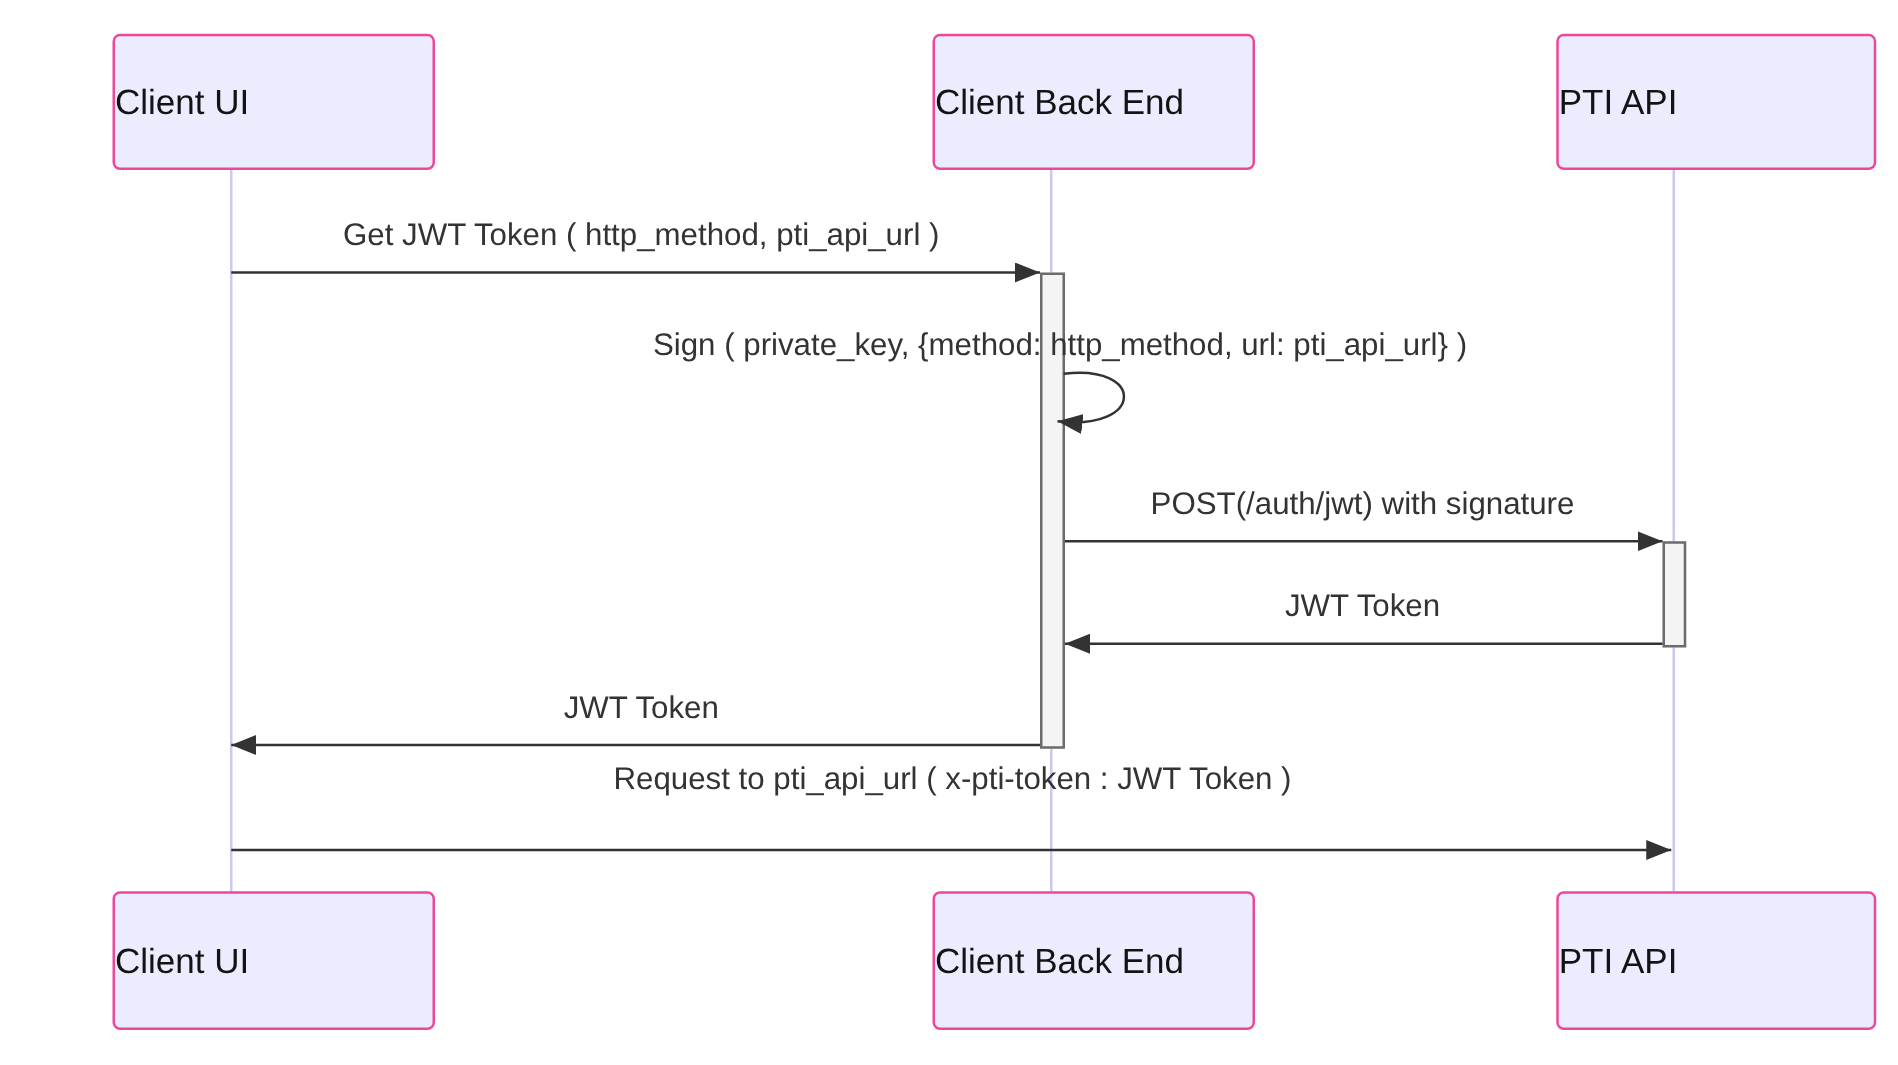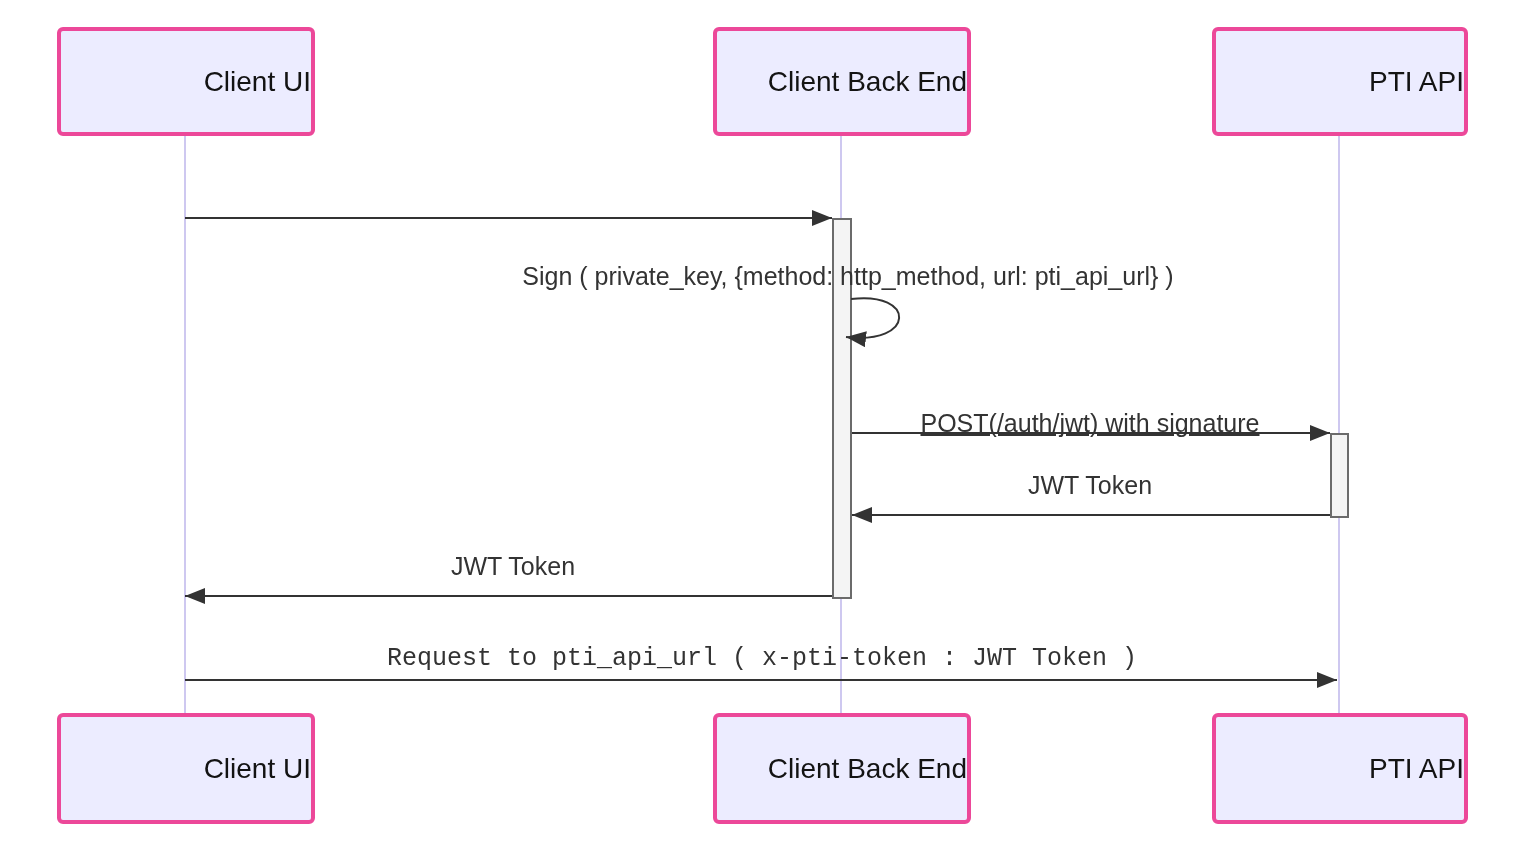--- a/index.html
+++ b/index.html
@@ -19,29 +19,30 @@
     position: absolute;
     width: 2px;
     top: 136px;
     height: 577px;
     background: #cec8f0;
     z-index: 1;
   }
   .actor-box {
     position: absolute;
     background: #ececff;
-    border: 4px solid #ec4899;
+    border: 2px solid #ec4899;
     border-radius: 6px;
     display: flex;
     align-items: center;
-    justify-content: flex-end;
+    justify-content: flex-start;
     font-size: 28px;
     color: #131313;
     z-index: 4;
     box-sizing: border-box;
+    margin-left: 33px;
   }
   .activation {
     position: absolute;
     background: #f4f4f4;
     border: 2px solid #6b6b6b;
     box-sizing: border-box;
     z-index: 2;
   }
   .arrows-svg {
     position: absolute;
@@ -78,25 +79,26 @@
       </marker>
     </defs>
     <line x1="185" y1="218" x2="832" y2="218" stroke="#333333" stroke-width="2" marker-end="url(#arrowhead)"></line>
     <path d="M 851 299 C 916 291, 916 345, 846 337" fill="none" stroke="#333333" stroke-width="2" marker-end="url(#arrowhead)"></path>
     <line x1="852" y1="433" x2="1330" y2="433" stroke="#333333" stroke-width="2" marker-end="url(#arrowhead)"></line>
     <line x1="1330" y1="515" x2="852" y2="515" stroke="#333333" stroke-width="2" marker-end="url(#arrowhead)"></line>
     <line x1="832" y1="596" x2="185" y2="596" stroke="#333333" stroke-width="2" marker-end="url(#arrowhead)"></line>
     <line x1="185" y1="680" x2="1337" y2="680" stroke="#333333" stroke-width="2" marker-end="url(#arrowhead)"></line>
   </svg>
 
+  <div class="msg-label" style="left:513px; top:173px;">Get JWT Token ( http_method, pti_api_url )</div>
   <div class="msg-label" style="left:848px; top:261px;">Sign ( private_key, {method: http_method, url: pti_api_url} )</div>
-  <div class="msg-label" style="left:1090px; top:408px;text-decoration:underline;">POST(/auth/jwt) with signature</div>
+  <div class="msg-label" style="left:1090px; top:388px;">POST(/auth/jwt) with signature</div>
   <div class="msg-label" style="left:1090px; top:470px;">JWT Token</div>
   <div class="msg-label" style="left:513px; top:551px;">JWT Token</div>
-  <div class="msg-label" style="left:762px; top:644px;font-family:Liberation Mono, monospace;">Request to pti_api_url ( x-pti-token : JWT Token )</div>
+  <div class="msg-label" style="left:762px; top:608px;">Request to pti_api_url ( x-pti-token : JWT Token )</div>
 
   <div class="actor-box" style="left:57px; top:27px; width:258px; height:109px;">
     <span>Client UI</span>
   </div>
   <div class="actor-box" style="left:713px; top:27px; width:258px; height:109px;">
     <span>Client Back End</span>
   </div>
   <div class="actor-box" style="left:1212px; top:27px; width:256px; height:109px;">
     <span>PTI API</span>
   </div>

